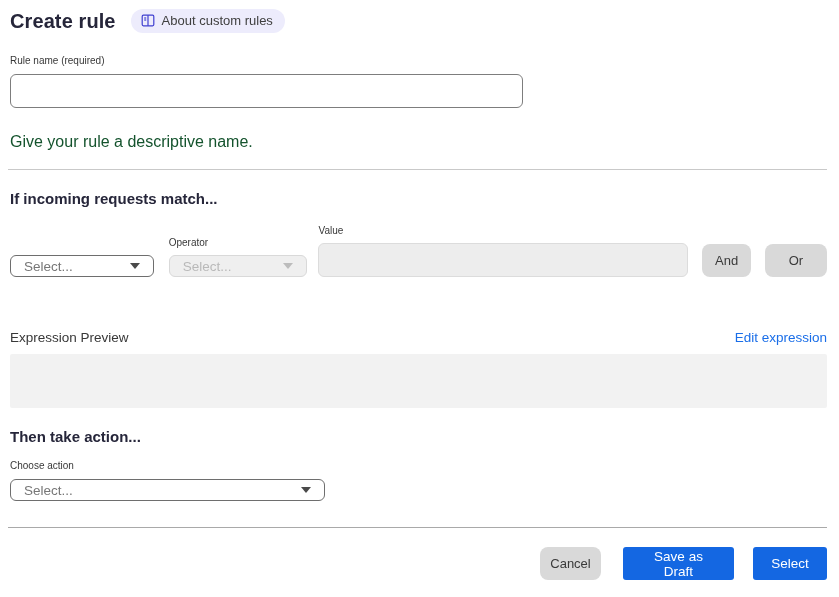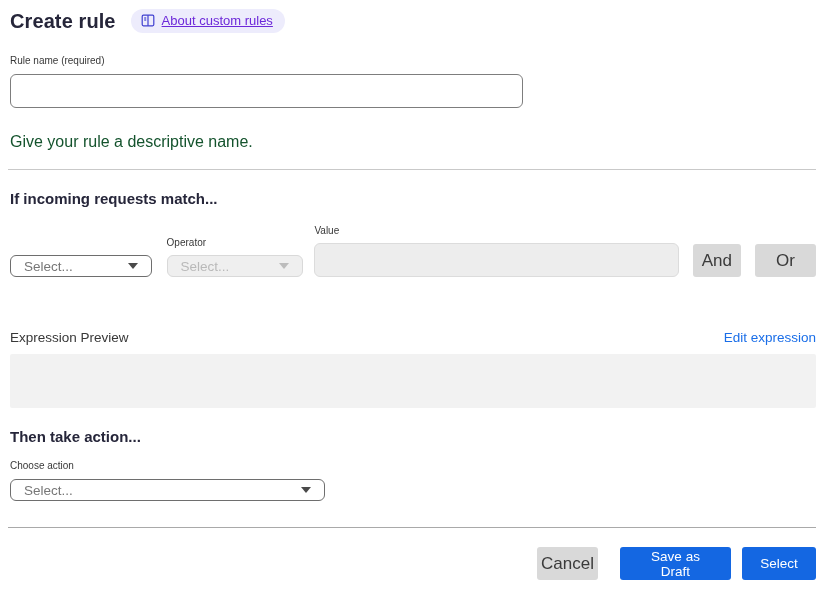--- a/index.html
+++ b/index.html
@@ -1,27 +1,27 @@
 <!DOCTYPE html>
 <html><head>
 <meta charset="utf-8">
 <style>
   * { margin: 0; padding: 0; box-sizing: border-box; }
   html, body { width: 839px; height: 597px; background: #ffffff; overflow: hidden; }
   body { font-family: "Liberation Sans", "DejaVu Sans", sans-serif; color: #383838; }
 
-  .page { width: 839px; height: 597px; padding: 8px 23px 0 10px; position: relative; }
+  .page { width: 839px; height: 597px; padding: 8px 12px 0 10px; position: relative; }
 
   
   .header-row { display: flex; align-items: center; height: 26px; }
   .page-title { font-size: 20px; font-weight: 700; color: #26263a; letter-spacing: .1px; }
   .about-badge {
     margin-left: 15px; display: inline-flex; align-items: center; gap: 7px;
-    background: #edecfc; color: #6d28d9; border-radius: 12px;
-    padding: 4px 12px 5px 10px; font-size: 13px; cursor: pointer; text-decoration: underline;
+    background: #edecfc; color: #404040; border-radius: 12px;
+    padding: 4px 12px 5px 10px; font-size: 13px; cursor: pointer;
   }
   .about-badge svg { display: block; }
 
   
   .field-label { font-size: 10px; color: #383838; }
   .rule-name-block { margin-top: 21px; }
   .rule-name-input {
     display: block; margin-top: 8px; width: 513px; height: 34px;
     border: 1px solid #7d7d7d; border-radius: 6px; outline: none;
     font-size: 13.5px; padding: 0 12px; color: #333; background: #fff;
@@ -55,21 +55,21 @@
 
   .value-input {
     height: 34px; width: 100%; border: 1px solid #dcdcdc; border-radius: 6px;
     background: #ededed; font-size: 13.5px; padding: 0 12px; color: #555;
     font-family: inherit;
   }
   .value-input:disabled { background: #ededed; }
 
   .gray-btn {
     height: 33px; background: #d9d9d9; color: #3a3a3a; border: none;
-    border-radius: 3px; font-size: 17px; font-family: inherit; cursor: pointer;
+    border-radius: 8px; font-size: 13px; font-family: inherit; cursor: pointer;
   }
   .and-btn { width: 50px; margin-right: 14px; }
   .or-btn  { width: 64px; }
 
   
   .expr-row { display: flex; justify-content: space-between; align-items: baseline; margin-top: 53px; }
   .expr-label { font-size: 13.5px; color: #383838; }
   .expr-link { font-size: 13.5px; color: #1a6ee8; text-decoration: none; cursor: pointer; }
   .expr-box { margin-top: 9px; height: 54px; background: #f2f2f2; border-radius: 2px; }
 
@@ -78,21 +78,21 @@
   .action-select { margin-top: 8px; width: 315px; }
 
   
   .footer-row { display: flex; justify-content: flex-end; align-items: flex-end; margin-top: 19px; }
   .cancel-btn { width: 61px; margin-right: 22px; }
   .blue-btn {
     height: 33px; background: #1467e2; color: #ffffff; border: none;
     border-radius: 3px; font-size: 13.5px; font-family: inherit; cursor: pointer;
     padding: 0 16px;
   }
-  .save-draft-btn { width: 111px; margin-right: 11px; }
+  .save-draft-btn { width: 111px; margin-right: 19px; }
   .deploy-btn { width: 74px; }
 </style>
 </head>
 <body>
 
 <div class="page">
 
   <div class="header-row">
     <span class="page-title">Create rule</span>
     <span class="about-badge">

